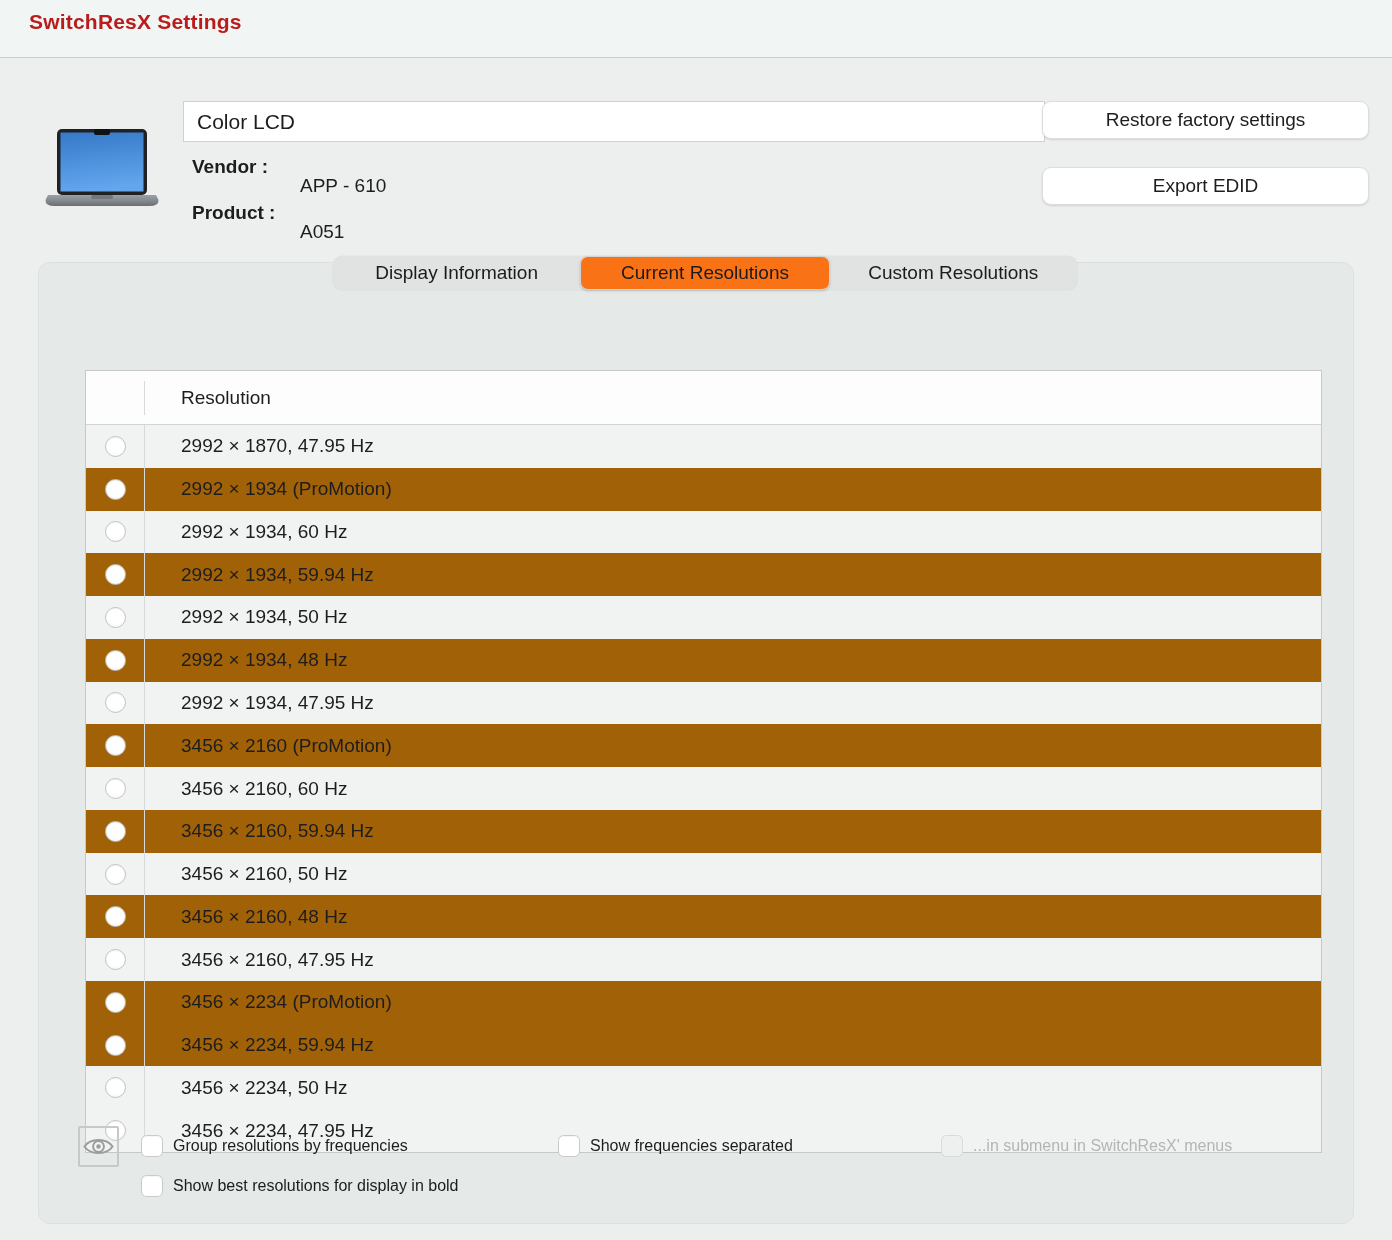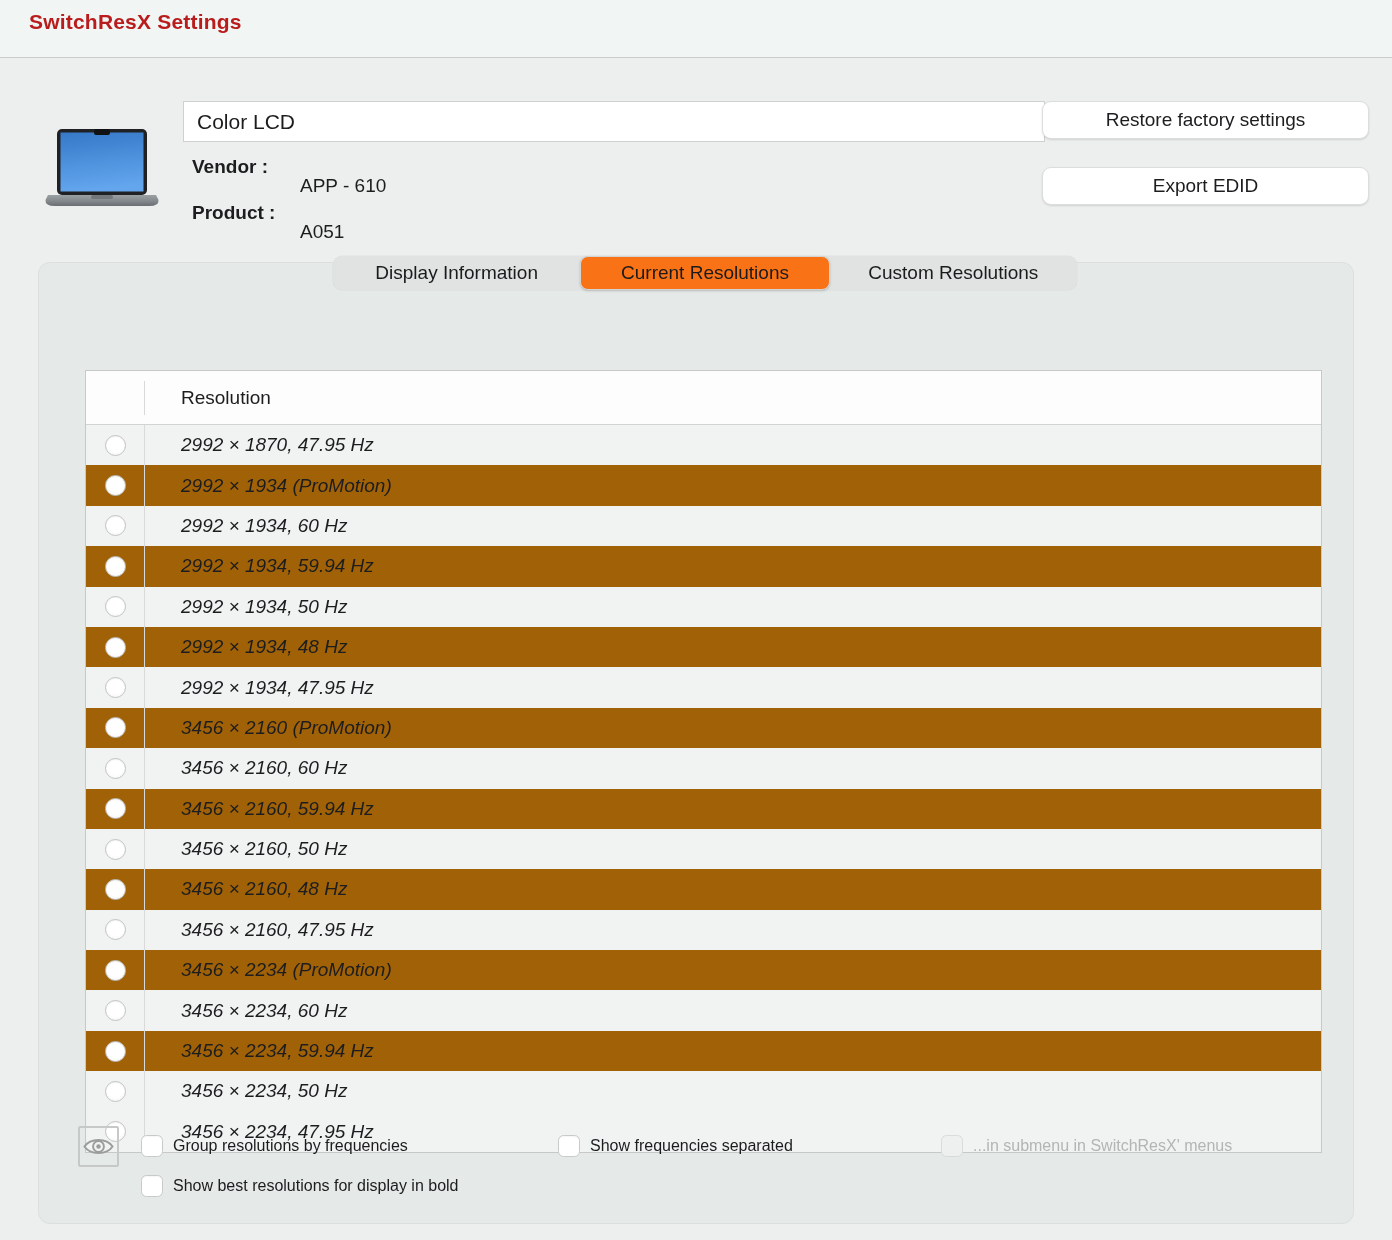--- a/index.html
+++ b/index.html
@@ -76,21 +76,21 @@
   .res-header {
     height:54px; flex:0 0 54px; background:#fdfdfd;
     border-bottom:1px solid #d2d4d3; position:relative;
   }
   .res-header .hdr-sep {
     position:absolute; left:58px; top:10px; width:1px; height:34px; background:#d8dad9;
   }
   .res-header .hdr-label {
     position:absolute; left:95px; top:0; line-height:54px; font-size:19px; color:#1d1d1f;
   }
-  .res-body { flex:1 1 auto; display:flex; flex-direction:column;font-style:italic; }
+  .res-body { flex:1 1 auto; display:flex; flex-direction:column; }
   .res-row { flex:1 1 0; display:flex; align-items:center; background:#a16207; }
   .res-row.odd { background:#f1f3f2; }
   .radio-cell {
     flex:0 0 58px; height:100%; display:flex; align-items:center; justify-content:center;
   }
   .radio {
     width:21px; height:21px; border-radius:50%;
     background:radial-gradient(circle at 50% 35%, #ffffff 55%, #f2f2f2 100%);
     border:1px solid #c2c4c3;
     box-shadow:inset 0 1px 1px rgba(0,0,0,.05);
@@ -256,26 +256,20 @@
       <div class="radio"></div>
     </div>
     <div class="res-cell">3456 × 2160, 47.95 Hz</div>
   </div>
       <div class="res-row">
     <div class="radio-cell">
       <div class="radio"></div>
     </div>
     <div class="res-cell">3456 × 2234 (ProMotion)</div>
   </div>
-      <div class="res-row odd">
-    <div class="radio-cell">
-      <div class="radio"></div>
-    </div>
-    <div class="res-cell">3456 × 2234, 60 Hz</div>
-  </div>
       <div class="res-row">
     <div class="radio-cell">
       <div class="radio"></div>
     </div>
     <div class="res-cell">3456 × 2234, 59.94 Hz</div>
   </div>
       <div class="res-row odd">
     <div class="radio-cell">
       <div class="radio"></div>
     </div>

